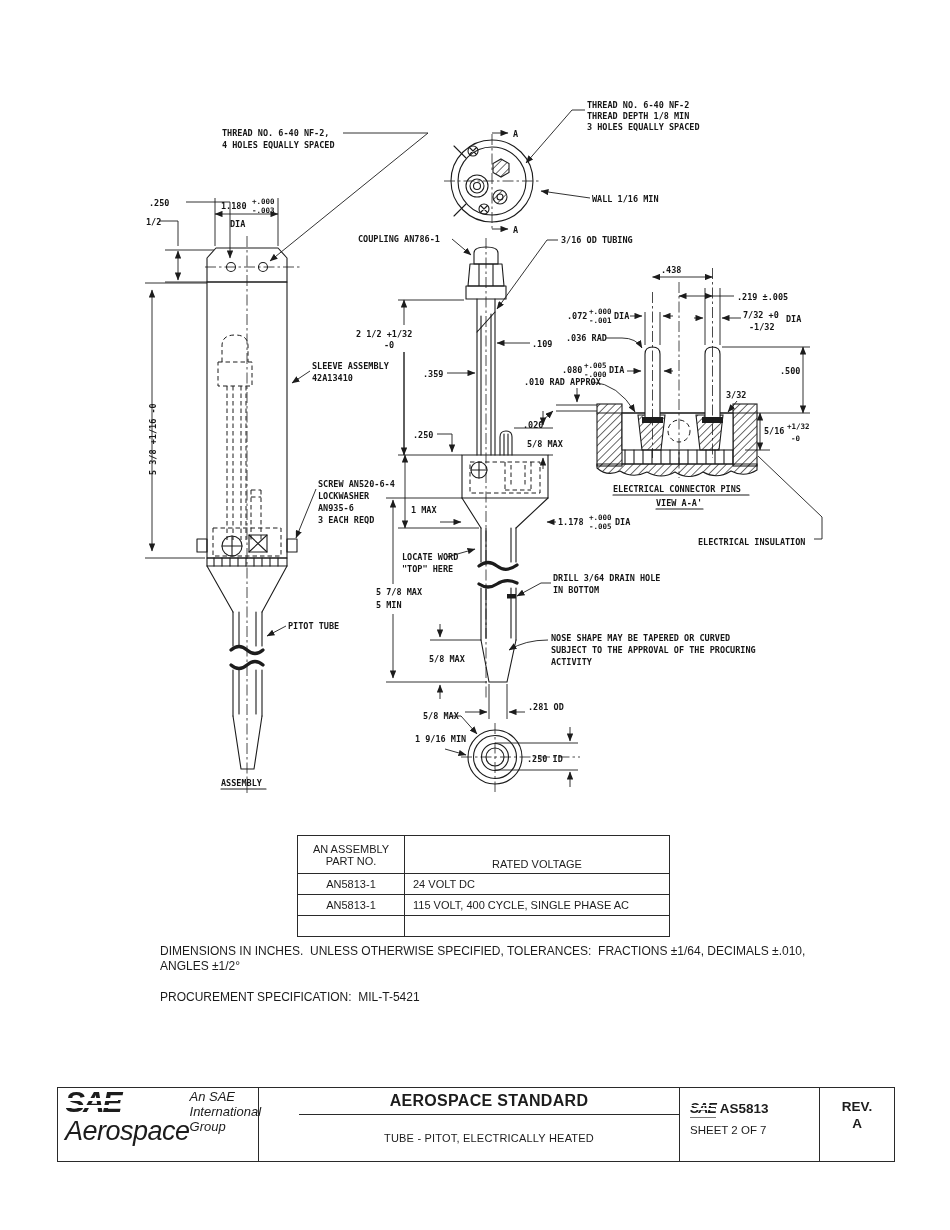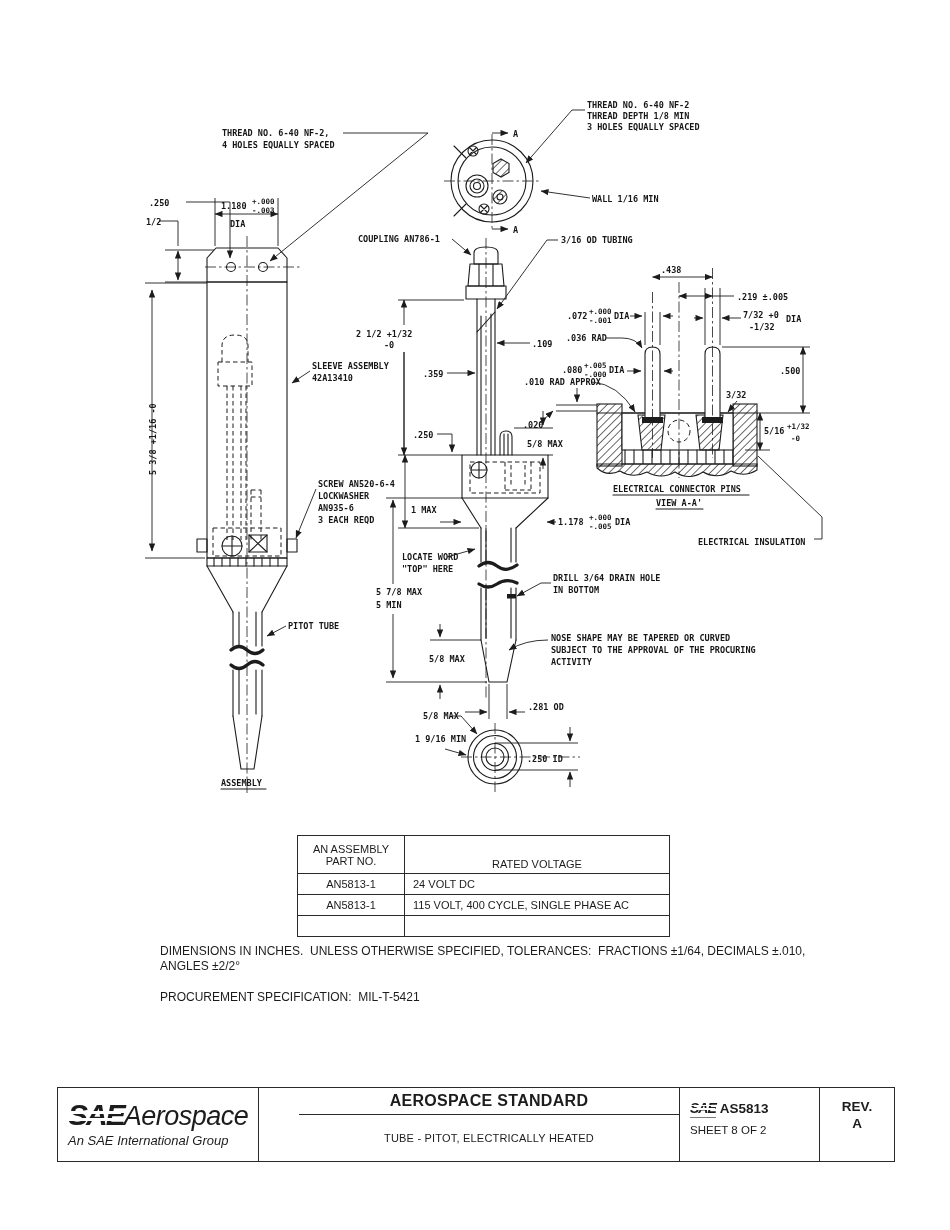--- a/index.html
+++ b/index.html
@@ -35,21 +35,21 @@
   
   .titleblock{position:absolute;left:57px;top:1087px;width:836px;height:73px;
               border:1.6px solid #2a2a2a;display:grid;grid-template-columns:200px 421px 140px auto;}
   .tb-cell{border-left:1.6px solid #2a2a2a;position:relative;}
   .tb-cell:first-child{border-left:none;}
   .tb-center{display:flex;flex-direction:column;padding-left:40px;}
   .tb-center-top{height:26px;border-bottom:1.4px solid #2a2a2a;display:flex;align-items:center;justify-content:center;}
   .doc-type{font-weight:bold;font-size:16px;letter-spacing:0.3px;}
   .tb-center-bottom{flex:1;display:flex;align-items:center;justify-content:center;}
   .doc-title{font-size:11px;letter-spacing:0.2px;}
-  .logo-cell{display:flex;flex-direction:column;justify-content:center;padding-left:10px;}
+  .logo-cell{display:flex;flex-direction:row;justify-content:center;padding-left:10px;}
   .sae-big{position:relative;display:inline-block;font-weight:bold;font-style:italic;
            font-size:30px;letter-spacing:-2px;line-height:28px;}
   .sae-big::before,.sae-big::after{content:"";position:absolute;left:0;right:3px;height:2.6px;background:#fff;}
   .sae-big::before{top:10px;} .sae-big::after{top:17px;}
   .aero-big{font-style:italic;font-size:27px;letter-spacing:-0.5px;}
   .tagline{font-style:italic;font-size:13px;margin-top:1px;}
   .num-cell{padding:11px 0 0 10px;}
   .sae-mini{position:relative;display:inline-block;font-weight:bold;font-style:italic;
             font-size:14px;letter-spacing:-1px;border-bottom:1.6px solid #7a7a7a;padding-bottom:1px;}
   .sae-mini::before,.sae-mini::after{content:"";position:absolute;left:0;right:1px;height:1.6px;background:#fff;}
@@ -385,21 +385,21 @@
     <div class="tc cell-center">AN5813-1</div>
     <div class="tc cell-left">115 VOLT, 400 CYCLE, SINGLE PHASE AC</div>
   </div>
   <div class="tr">
     <div class="tc"></div>
     <div class="tc"></div>
   </div>
 </div>
 
 <div class="notes">
-  <p>DIMENSIONS IN INCHES.  UNLESS OTHERWISE SPECIFIED, TOLERANCES:  FRACTIONS ±1/64, DECIMALS ±.010, ANGLES ±2/2°</p>
+  <p>DIMENSIONS IN INCHES.  UNLESS OTHERWISE SPECIFIED, TOLERANCES:  FRACTIONS ±1/64, DECIMALS ±.010, ANGLES ±1/2°</p>
   <p>PROCUREMENT SPECIFICATION:  MIL-T-5421</p>
 </div>
 
 <div class="titleblock">
   <div class="tb-cell logo-cell">
     <div>
       <span class="sae-big">SAE</span><span class="aero-big">Aerospace</span>
     </div>
     <div class="tagline">An SAE International Group</div>
   </div>
@@ -410,21 +410,21 @@
     <div class="tb-center-bottom">
       <span class="doc-title">TUBE - PITOT, ELECTRICALLY HEATED</span>
     </div>
   </div>
   <div class="tb-cell num-cell">
     <div>
       <span class="sae-mini">SAE</span><span class="doc-num">AS5813</span>
     </div>
     <div class="sheet-line">
       <span>SHEET</span>
-      <span>8 OF 2</span>
+      <span>2 OF 7</span>
     </div>
   </div>
   <div class="tb-cell rev-cell">
     <span>REV.</span>
     <span>A</span>
   </div>
 </div>
 
 </div>
 

